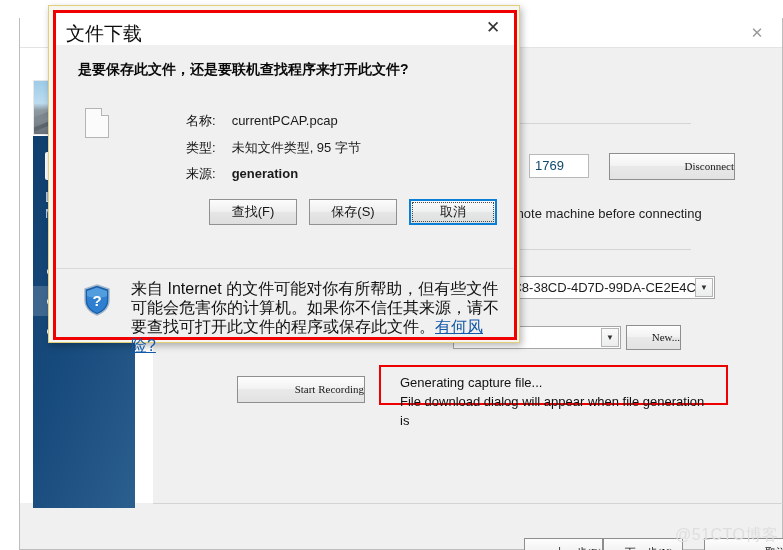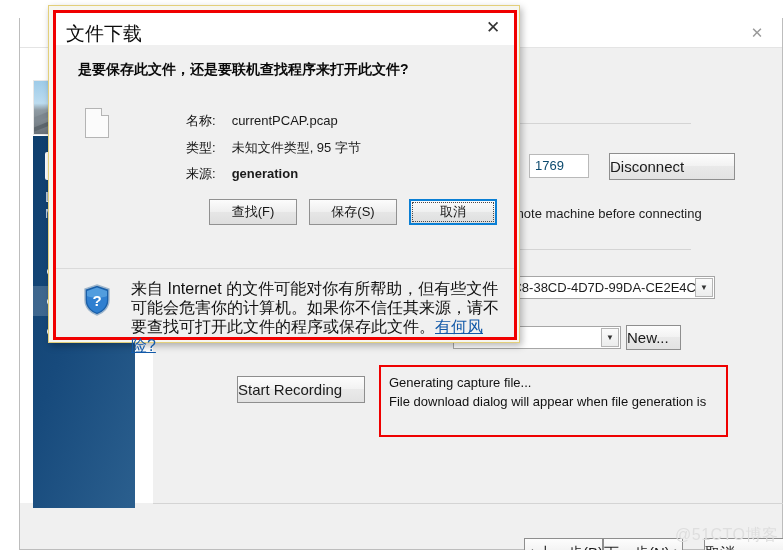--- a/index.html
+++ b/index.html
@@ -112,30 +112,30 @@
   }
   .combobox .arrow {
     position: absolute; right: 1px; top: 1px; width: 18px; height: 19px;
     background: linear-gradient(#fbfbfb,#eceded); border: 1px solid #b5b5b5;
     text-align: center; line-height: 17px; font-size: 8px; color: #333;
   }
   .winbtn {
     position: absolute;
     background: linear-gradient(#fdfdfd 0%, #f2f2f2 48%, #e9e9e9 50%, #e2e2e2 100%);
     border: 1px solid #8e8e8e;
-    font-size: 15px; color: #1a1a1a;
-    text-align: left; white-space: nowrap;
-    font-family: Liberation Sans, sans-serif;
+    font-size: 11px; color: #1a1a1a;
+    text-align: right; white-space: nowrap;
+    font-family: Liberation Serif, serif;
   }
   .hint-text { position: absolute; font-size: 13px; color: #1d1d1d; white-space: nowrap; }
 
   .status-box {
-    position: absolute; left: 359px; top: 347px; width: 349px; height: 72px;
+    position: absolute; left: 359px; top: 347px; width: 349px; height: 40px;
     background: #f0f0f0; border: 2px solid #ef0000;
-    padding: 6px 8px; font-size: 13px; color: #111; line-height: 19px;
+    padding: 6px 19px; font-size: 13px; color: #111; line-height: 19px;
   }
 
   .bottom-sep { position: absolute; left: 0; top: 455px; width: 764px; height: 1px; background: #d4d4d4; }
 
   .watermark {
     position: absolute; left: 655px; top: 507px;
     font-size: 16px; color: #dedede; white-space: nowrap;
     letter-spacing: .5px;
   }
 

